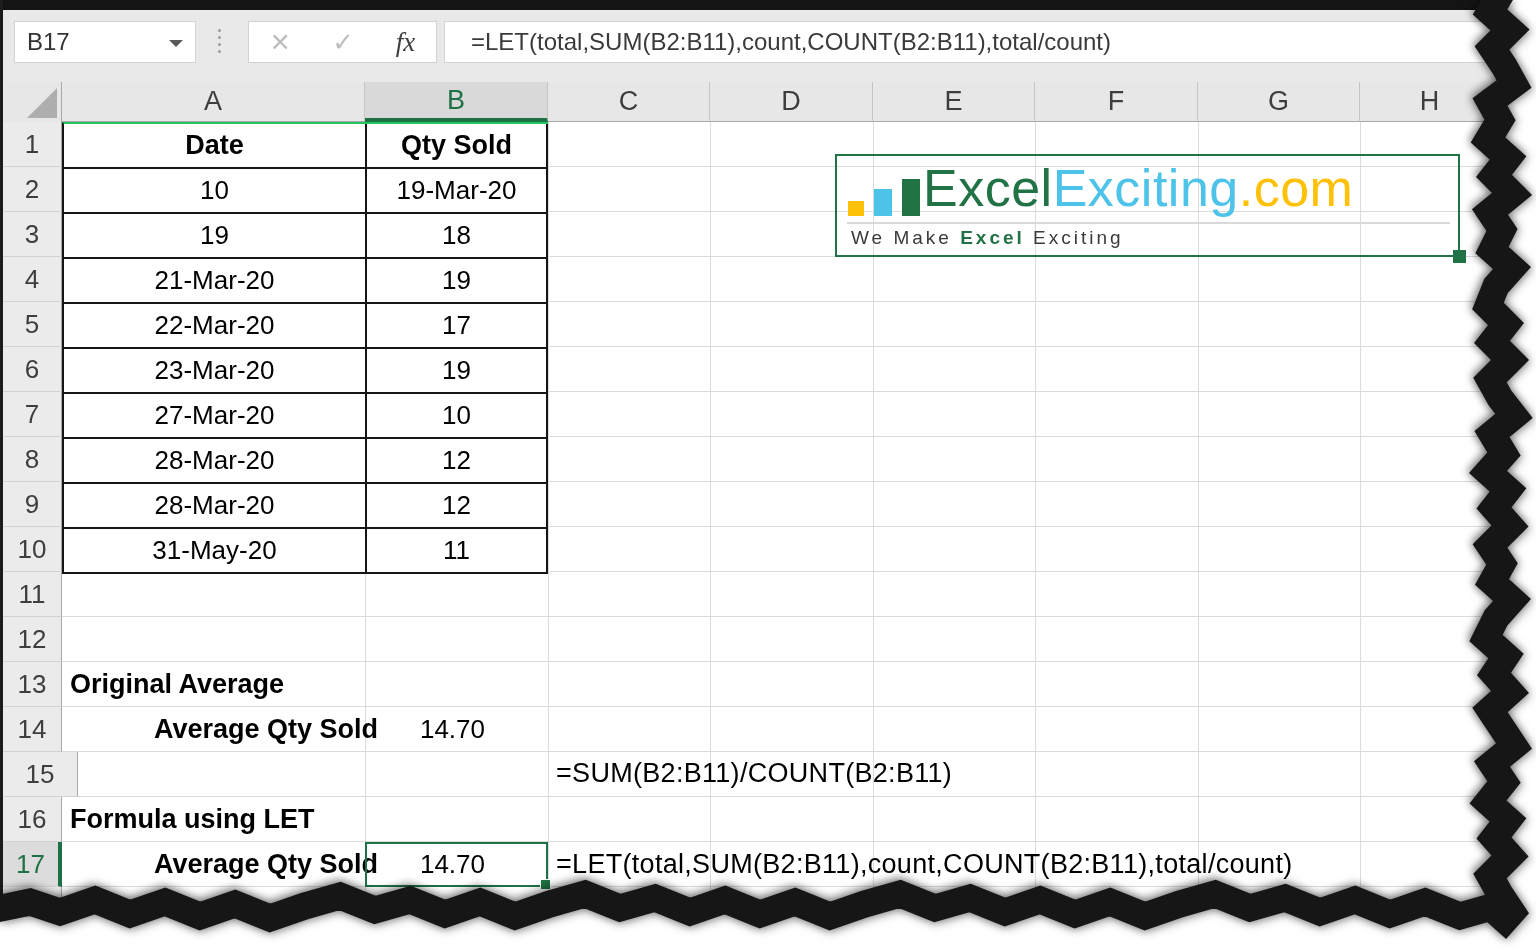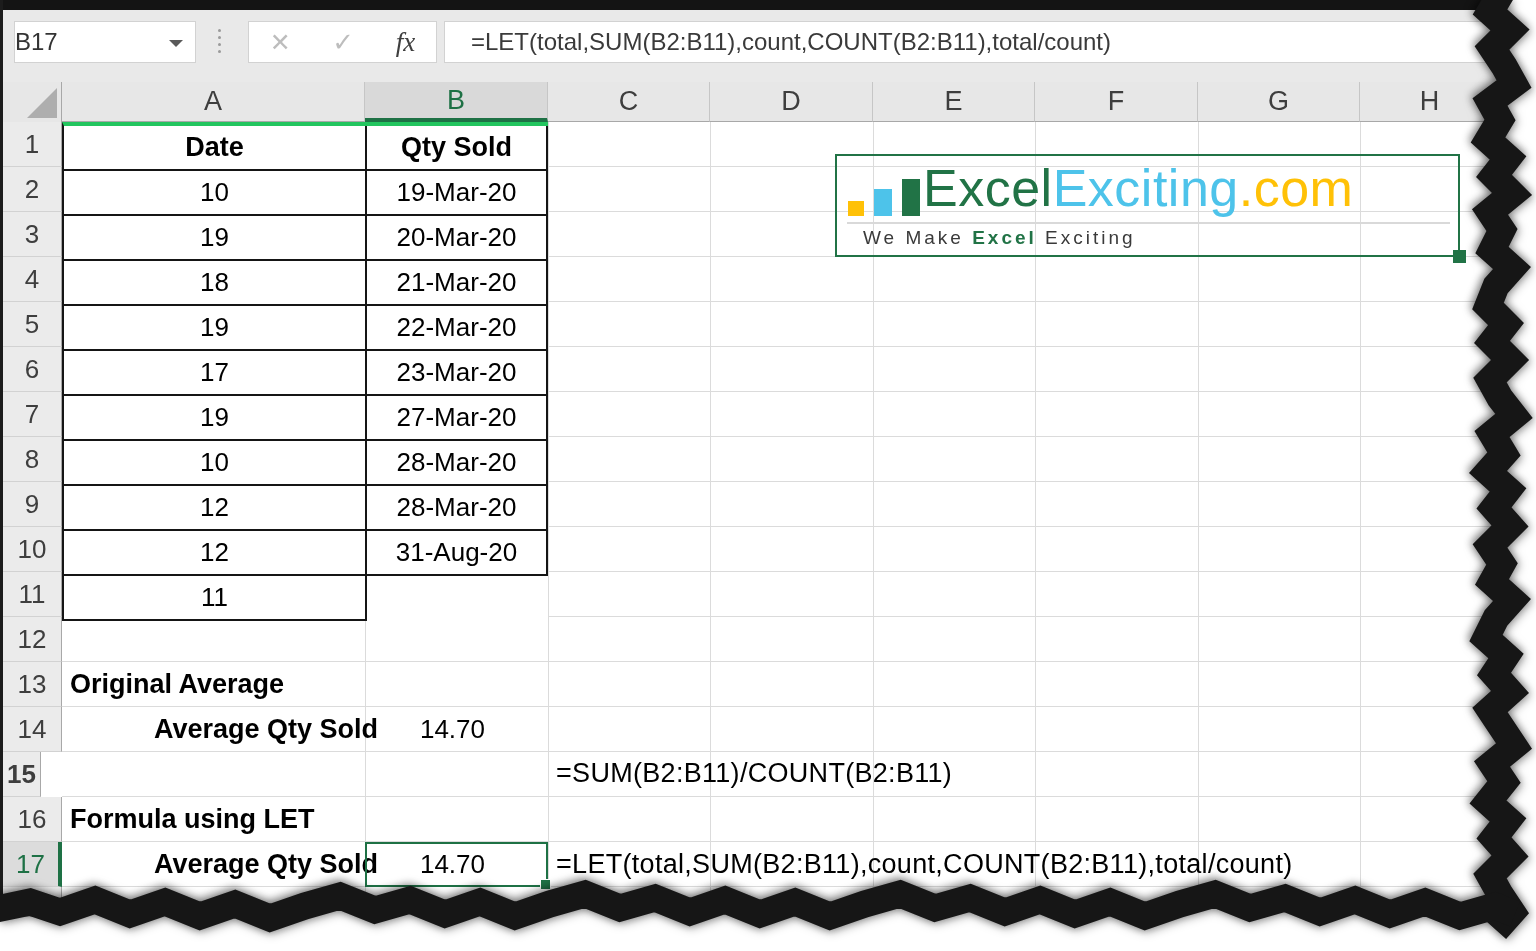--- a/index.html
+++ b/index.html
@@ -6,21 +6,21 @@
     font-family:"Liberation Sans","DejaVu Sans",sans-serif;}
   #screen{position:relative;width:1536px;height:951px;background:#fff;overflow:hidden;}
 
   
   #frame-top{position:absolute;left:0;top:0;width:1505px;height:10px;background:#141414;z-index:6;}
   #frame-left{position:absolute;left:0;top:0;width:3px;height:898px;background:#1c1c1c;z-index:6;}
 
   
   #chrome{position:absolute;left:0;top:0;width:1500px;height:122px;background:#e9e9e9;}
   .whitebox{position:absolute;top:21px;height:42px;background:#fff;border:1px solid #d2d2d2;box-sizing:border-box;}
-  #name-box{left:14px;width:182px;font-size:24px;color:#333;line-height:40px;}
+  #name-box{left:14px;width:182px;font-size:24px;color:#333;line-height:40px;padding-left:12px;}
   #name-caret{position:absolute;right:12px;top:18px;width:0;height:0;border-left:7px solid transparent;border-right:7px solid transparent;border-top:7px solid #5a5a5a;}
   #grip{position:absolute;left:218px;top:29px;display:flex;flex-direction:column;gap:4px;}
   #grip i{width:3px;height:3px;border-radius:50%;background:#9a9a9a;}
   #fbtns{left:248px;width:189px;display:flex;align-items:center;justify-content:space-around;}
   #btn-cancel{color:#bdbdbd;font-size:25px;}
   #btn-enter{color:#bdbdbd;font-size:26px;}
   #btn-fx{color:#3f3f3f;font-size:27px;font-family:"Liberation Serif",serif;font-style:italic;}
   #formula-bar{left:444px;width:1056px;font-size:24px;color:#3a3a3a;line-height:40px;padding-left:26px;white-space:nowrap;overflow:hidden;}
 
   
@@ -34,21 +34,21 @@
   .rowhdr{position:absolute;background:#ebebeb;border-right:1px solid #a8a8a8;border-bottom:1px solid #d2d2d2;
     color:#3e3e3e;font-size:26px;display:flex;align-items:center;justify-content:center;box-sizing:border-box;overflow:hidden;}
   .rowhdr.active{background:#dcdcdc;color:var(--accent);border-right:4px solid var(--accent);}
 
   #sheet-bg{position:absolute;left:62px;top:122px;width:1474px;height:790px;background:#fff;}
   .vline{position:absolute;width:1px;background:#dbdbdb;}
   .hline{position:absolute;height:1px;background:#dbdbdb;}
 
   
   #dtable{position:absolute;left:62px;top:122px;width:486px;display:grid;grid-template-columns:303px 181px;
-    border-top:4px solid #22c55e;border-left:2px solid #151515;background:#fff;box-sizing:border-box;}
+    border-top:2px solid #22c55e;border-left:2px solid #151515;background:#fff;box-sizing:border-box;}
   .tcell{height:45px;border-right:2px solid #151515;border-bottom:2px solid #151515;box-sizing:border-box;
     display:flex;align-items:center;justify-content:center;font-size:26px;color:#000;background:#fff;}
   .tcell.th{font-weight:bold;font-size:27px;}
 
   .cell-title{position:absolute;font-weight:bold;font-size:27px;line-height:45px;white-space:nowrap;color:#000;}
   .cell-label{position:absolute;font-weight:bold;font-size:27px;line-height:45px;color:#000;text-align:right;box-sizing:border-box;padding-right:7px;margin-left:20px;}
   .cell-value{position:absolute;font-size:26px;line-height:45px;color:#000;text-align:center;box-sizing:border-box;padding-right:8px;}
   .cell-formula{position:absolute;font-size:27px;line-height:45px;white-space:nowrap;color:#000;letter-spacing:0.3px;}
 
   #selbox{position:absolute;left:365px;top:842px;width:183px;height:45px;border:2px solid var(--accent);box-sizing:border-box;z-index:4;}
@@ -58,21 +58,21 @@
   #logo{position:absolute;left:835px;top:154px;width:625px;height:103px;border:2px solid var(--logo-green);box-sizing:border-box;z-index:3;}
   .lbar{position:absolute;}
   #lbar-gold{left:11px;top:45px;width:16px;height:15px;background:var(--logo-gold);}
   #lbar-blue{left:37px;top:33px;width:18px;height:27px;background:var(--logo-blue);}
   #lbar-green{left:65px;top:23px;width:18px;height:37px;background:var(--logo-green);}
   #logo-word{position:absolute;left:86px;top:1px;height:62px;line-height:62px;font-size:52px;letter-spacing:0.5px;white-space:nowrap;}
   #logo-word .w-excel{color:var(--logo-green);}
   #logo-word .w-exciting{color:var(--logo-blue);}
   #logo-word .w-domain{color:var(--logo-gold);}
   #logo-underline{position:absolute;left:10px;right:8px;top:66px;height:2px;background:#d9d9d9;}
-  #logo-tagline{position:absolute;left:14px;top:71px;font-size:19px;letter-spacing:3px;color:#3a3a3a;white-space:nowrap;margin-left:12px;}
+  #logo-tagline{position:absolute;left:14px;top:71px;font-size:19px;letter-spacing:3px;color:#3a3a3a;white-space:nowrap;}
   #logo-tagline .t-brand{color:var(--logo-green);font-weight:bold;}
   #logo-handle{position:absolute;right:-8px;bottom:-8px;width:13px;height:13px;background:var(--logo-green);}
 
   
   #torn{position:absolute;left:0;top:0;width:1536px;height:951px;z-index:20;pointer-events:none;
     filter:drop-shadow(-2px -2px 4px rgba(0,0,0,.42)) drop-shadow(2px 2px 4px rgba(0,0,0,.33));}
   #torn path{stroke:#161616;fill:none;stroke-width:27;stroke-linejoin:miter;}
 </style>
 </head>
 <body>
@@ -144,45 +144,44 @@
       <div class="rowhdr" style="left: 3px; top: 302px; width: 59px; height: 45px;">5</div>
       <div class="rowhdr" style="left: 3px; top: 347px; width: 59px; height: 45px;">6</div>
       <div class="rowhdr" style="left: 3px; top: 392px; width: 59px; height: 45px;">7</div>
       <div class="rowhdr" style="left: 3px; top: 437px; width: 59px; height: 45px;">8</div>
       <div class="rowhdr" style="left: 3px; top: 482px; width: 59px; height: 45px;">9</div>
       <div class="rowhdr" style="left: 3px; top: 527px; width: 59px; height: 45px;">10</div>
       <div class="rowhdr" style="left: 3px; top: 572px; width: 59px; height: 45px;">11</div>
       <div class="rowhdr" style="left: 3px; top: 617px; width: 59px; height: 45px;">12</div>
       <div class="rowhdr" style="left: 3px; top: 662px; width: 59px; height: 45px;">13</div>
       <div class="rowhdr" style="left: 3px; top: 707px; width: 59px; height: 45px;">14</div>
-      <div class="rowhdr" style="left: 3px; top: 752px; width: 38px; height: 45px; font-weight: bold;">15</div>
+      <div class="rowhdr" style="left: 3px; top: 752px; width: 75px; height: 45px;">15</div>
       <div class="rowhdr" style="left: 3px; top: 797px; width: 59px; height: 45px;">16</div>
       <div class="rowhdr active" style="left: 3px; top: 842px; width: 59px; height: 45px;">17</div>
       <div class="rowhdr" style="left: 3px; top: 887px; width: 59px; height: 30px;">18</div>
       <div class="" id="dtable">
         <div class="tcell th">Date</div>
         <div class="tcell th">Qty Sold</div>
         <div class="tcell">10</div>
         <div class="tcell">19-Mar-20</div>
         <div class="tcell">19</div>
-        <div class="tcell">20-Mar-20</div>
         <div class="tcell">18</div>
         <div class="tcell">21-Mar-20</div>
         <div class="tcell">19</div>
         <div class="tcell">22-Mar-20</div>
         <div class="tcell">17</div>
         <div class="tcell">23-Mar-20</div>
         <div class="tcell">19</div>
         <div class="tcell">27-Mar-20</div>
         <div class="tcell">10</div>
         <div class="tcell">28-Mar-20</div>
         <div class="tcell">12</div>
         <div class="tcell">28-Mar-20</div>
         <div class="tcell">12</div>
-        <div class="tcell">31-Aug-20</div>
+        <div class="tcell">31-May-20</div>
         <div class="tcell">11</div>
       </div>
       <div class="cell-title" style="top: 662px; height: 45px; left: 70px;">Original Average</div>
       <div class="cell-label" style="top: 707px; height: 45px; left: 62px; width: 303px;">Average Qty Sold</div>
       <div class="cell-value" style="top: 707px; height: 45px; left: 365px; width: 183px;">14.70</div>
       <div class="cell-formula" style="top: 707px; height: 45px; left: 556px; margin-top: 44px;">=SUM(B2:B11)/COUNT(B2:B11)</div>
       <div class="cell-title" style="top: 797px; height: 45px; left: 70px;">Formula using LET</div>
       <div class="cell-label" style="top: 842px; height: 45px; left: 62px; width: 303px;">Average Qty Sold</div>
       <div class="cell-value" style="top: 842px; height: 45px; left: 365px; width: 183px;">14.70</div>
       <div class="cell-formula" style="top: 842px; height: 45px; left: 556px;">=LET(total,SUM(B2:B11),count,COUNT(B2:B11),total/count)</div>

